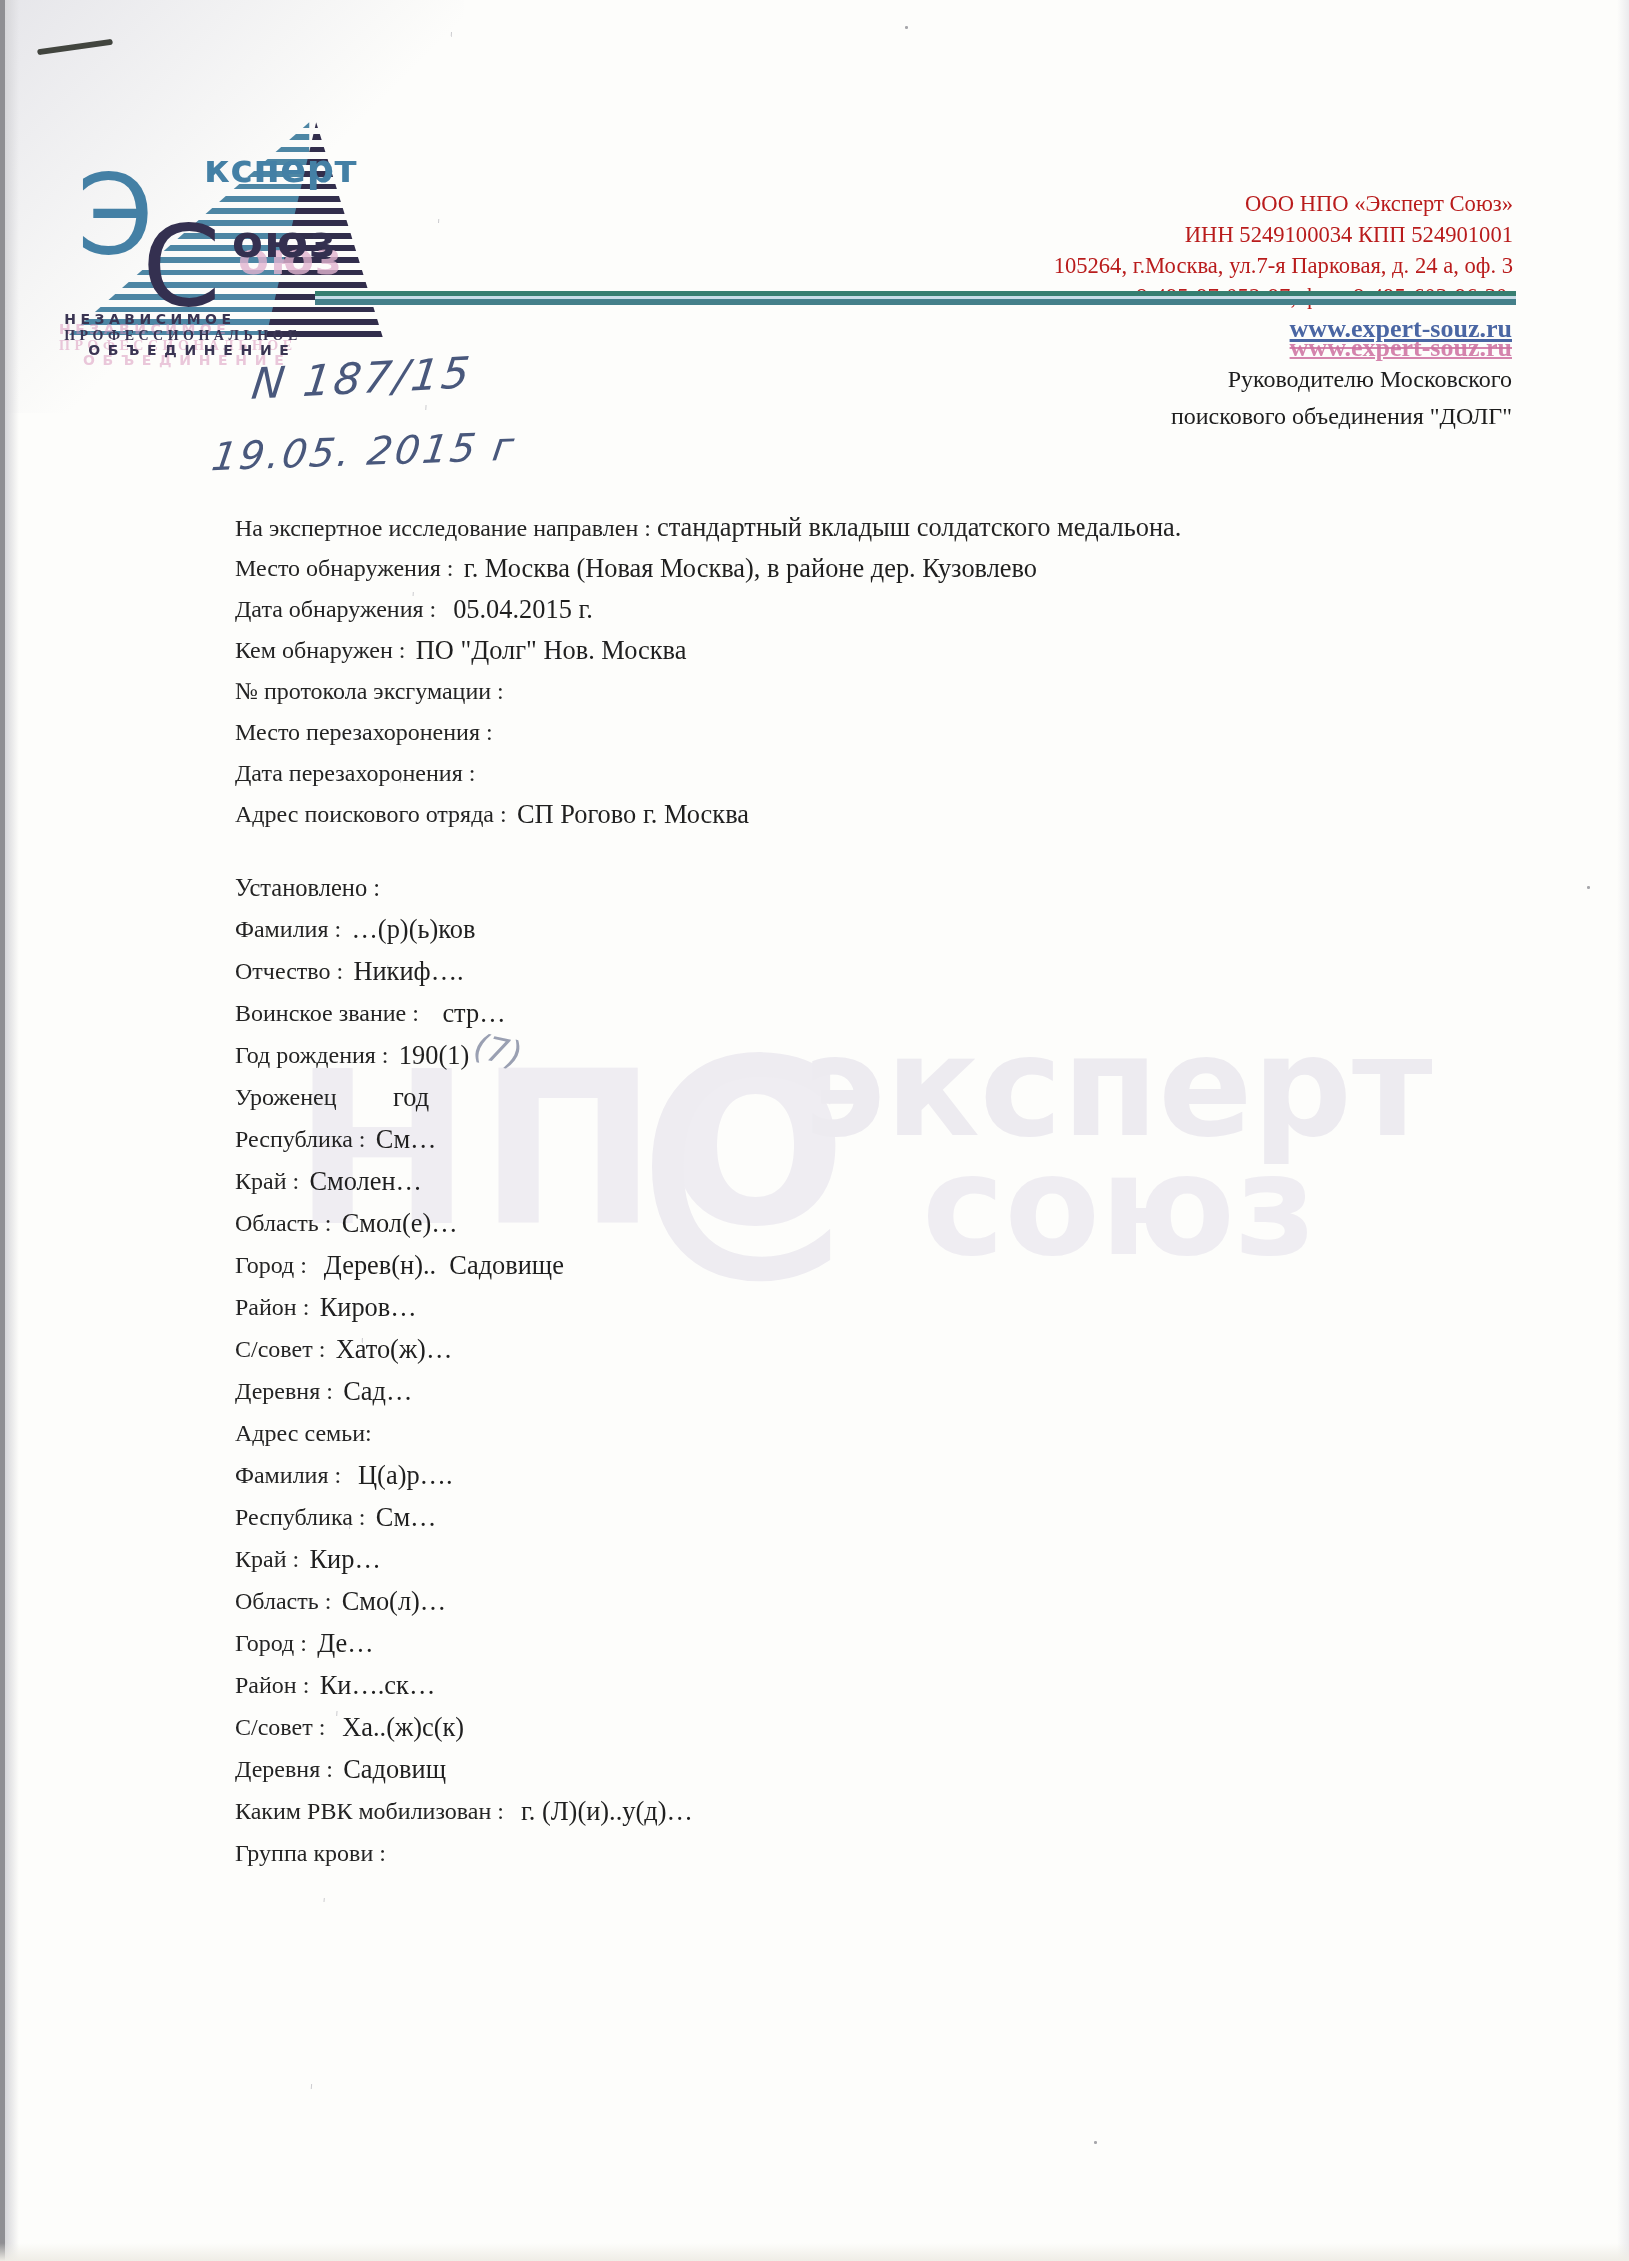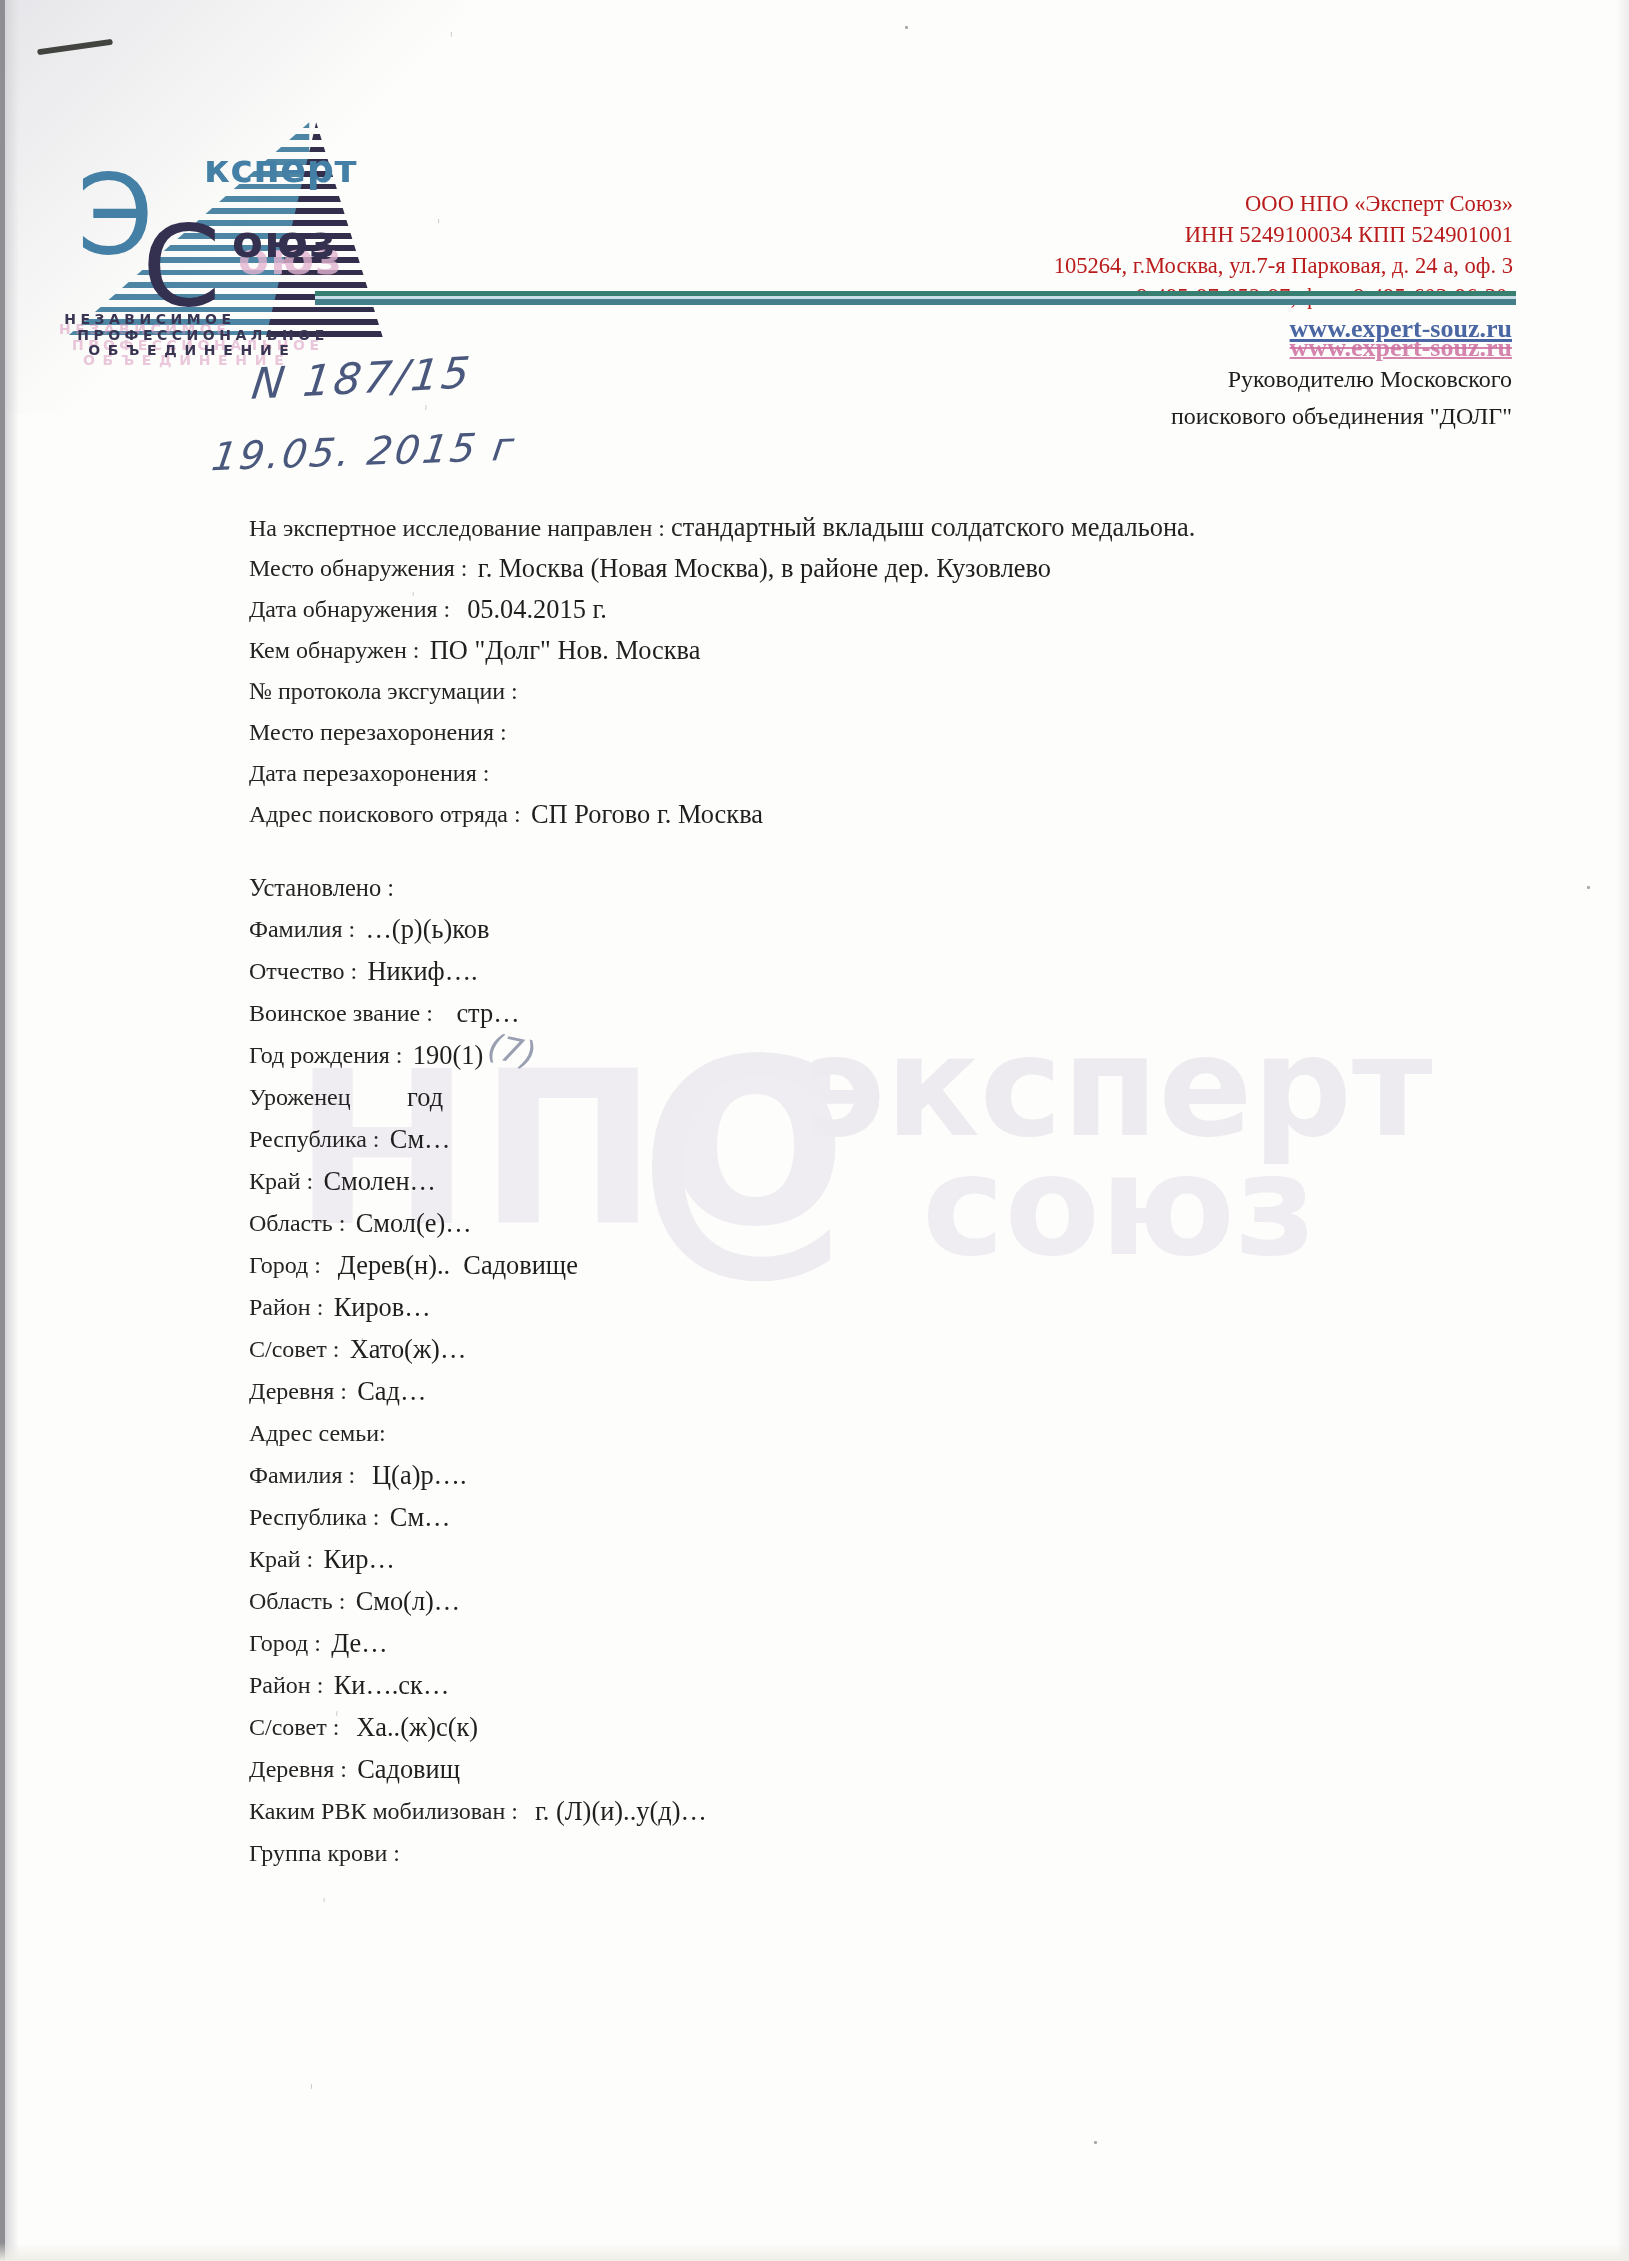--- a/index.html
+++ b/index.html
@@ -41,21 +41,21 @@
   .logo-text{position:absolute;font-family:"DejaVu Sans", sans-serif;font-weight:bold;}
   .big-e{left:18px;top:34px;font-size:110px;color:#4480a5;font-weight:normal;}
   .word-expert{left:97px;top:30px;font-size:38px;color:#4480a5;letter-spacing:0.6px;margin-left:48px;}
   .big-c{left:83px;top:83px;font-size:113px;color:#343050;font-weight:normal;}
   .word-souz{left:173px;top:98px;font-size:45px;color:#343050;letter-spacing:1.3px;}
   .word-souz-ghost{left:179px;top:115px;font-size:45px;color:#e2b4d0;letter-spacing:1.3px;opacity:.8;}
   .logo-sub{position:absolute;left:5.2px;top:195px;width:284px;
     font-family:"DejaVu Sans", sans-serif;font-weight:bold;font-size:14px;
     color:#3a3553;letter-spacing:4.5px;line-height:15.5px;white-space:nowrap;
     text-shadow:-5.2px 10.3px 0 rgba(216,146,186,.5);}
-  .logo-sub .l2{margin-left:13px;}
+  .logo-sub .l2{margin-left:0;font-family:Liberation Serif, serif;}
   .logo-sub .l3{margin-left:24px;letter-spacing:7.7px;}
 
   
   .header-block{position:absolute;right:117px;top:188px;width:903px;text-align:right;
     font-size:22.6px;line-height:31px;color:#b91c1c;}
   .rule{position:absolute;left:315px;top:291px;width:1201px;}
   .rule .r1{height:5.2px;background:#377f71;}
   .rule .r2{height:3.2px;background:#c8dde8;}
   .rule .r3{height:5.2px;background:#45808a;}
   .website{position:absolute;right:118px;top:314px;text-align:right;
@@ -78,21 +78,21 @@
   
   .watermark{position:absolute;left:0;top:0;width:100%;height:100%;pointer-events:none;
     font-family:"DejaVu Sans", sans-serif;font-weight:bold;}
   .wm{position:absolute;color:#edebf0;}
   .wm-npo{left:293px;top:1025px;font-size:213px;letter-spacing:7.7px;color:#efedf2;}
   .wm-c{left:635px;top:996px;font-size:303px;color:#eeecf1;font-weight:normal;}
   .wm-expert{left:803px;top:1006px;font-size:139px;color:#edebf0;}
   .wm-souz{left:922px;top:1125px;font-size:139px;color:#efedf2;}
 
   
-  .body-text{position:absolute;left:249px;top:508px;width:1161px;}
+  .body-text{position:absolute;left:235px;top:508px;width:1161px;}
   .intro{margin:0 0 0 0;font-size:24px;line-height:39px;width:1154px;}
   .intro .value{font-size:26.4px;}
   .row{height:41px;display:flex;align-items:center;font-size:24px;white-space:pre;}
   .rows2 .row{height:42px;}
   .row .label{color:#242424;}
   .row .value{font-size:26.4px;margin-left:10.3px;color:#1f1f1f;}
   .spacer{height:32px;}
   .established{font-size:24.5px;}
   .hand7{display:inline-block;font-family:"DejaVu Sans", sans-serif;font-style:italic;
     color:#9aa0b2;font-size:34px;margin-left:3.9px;transform:rotate(12deg) translateY(-5.2px);}

